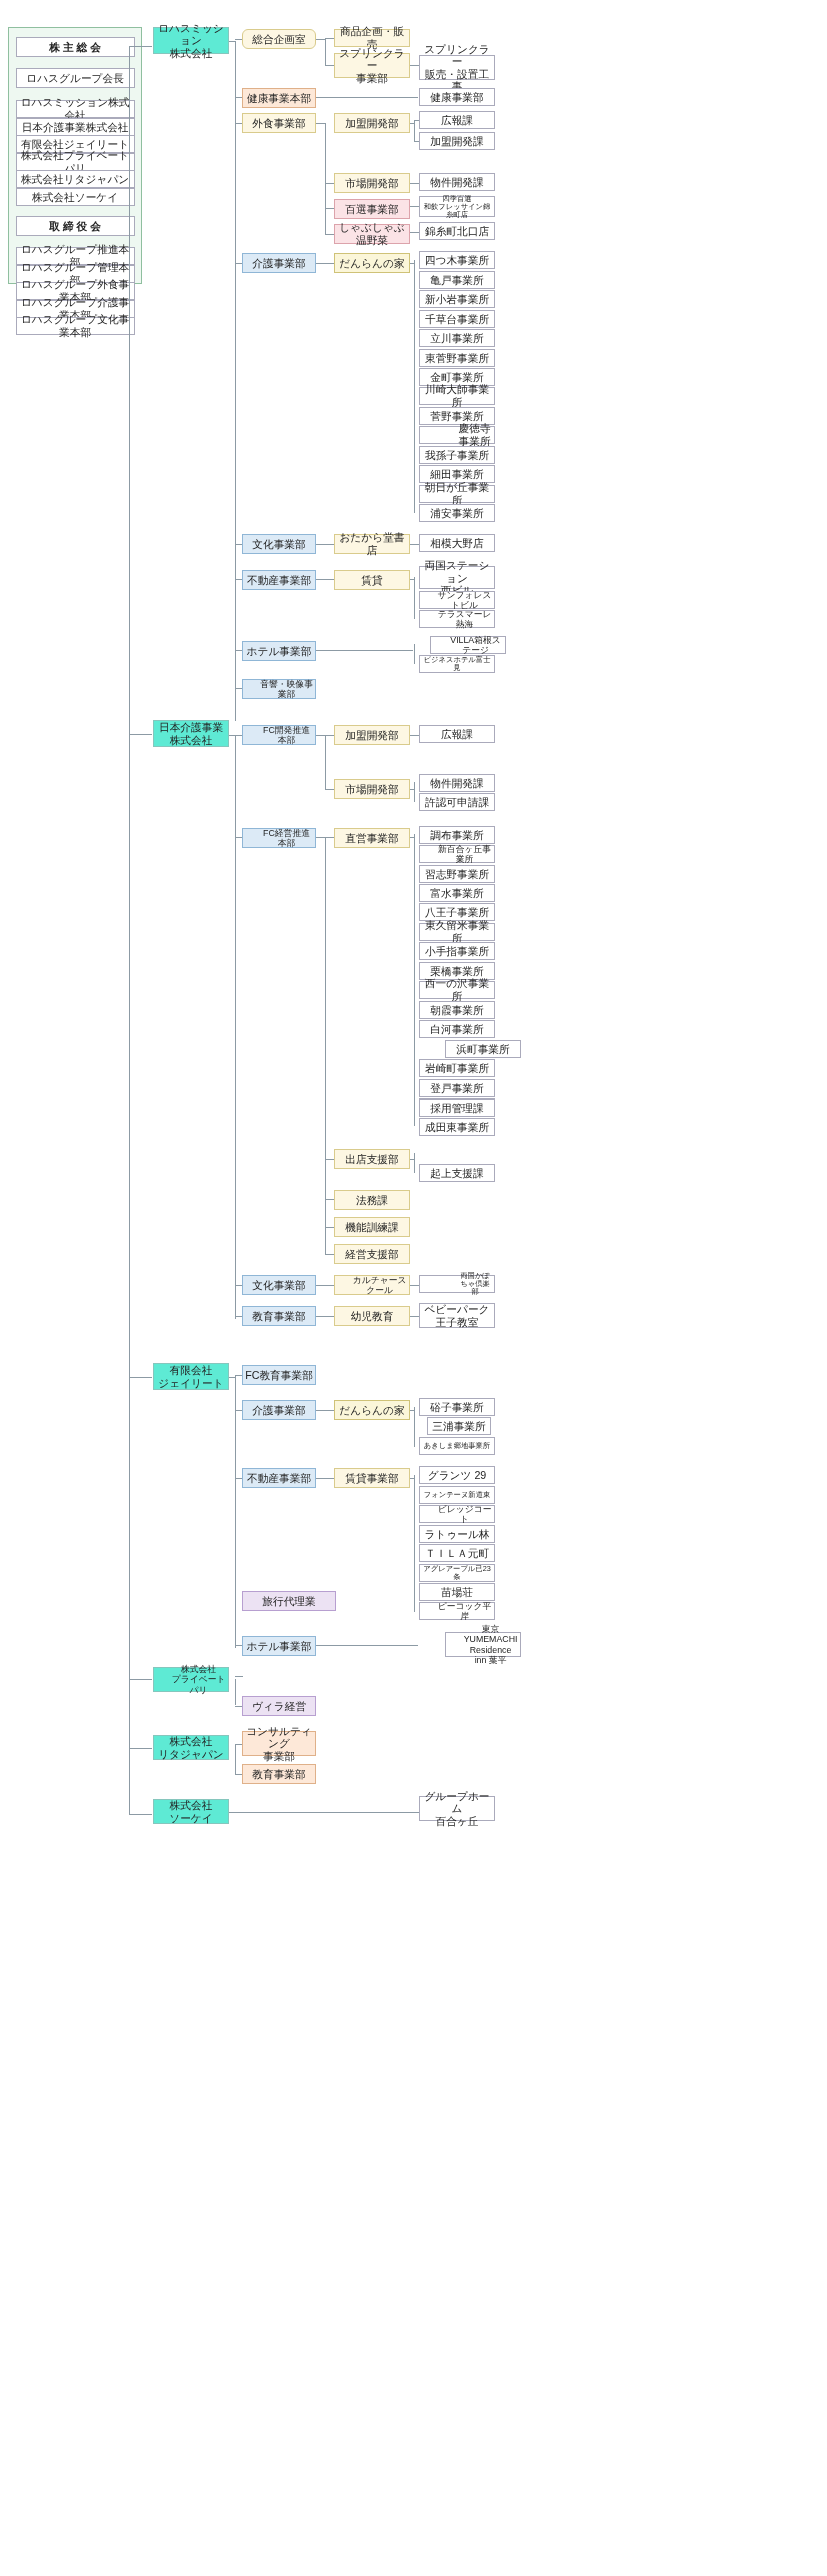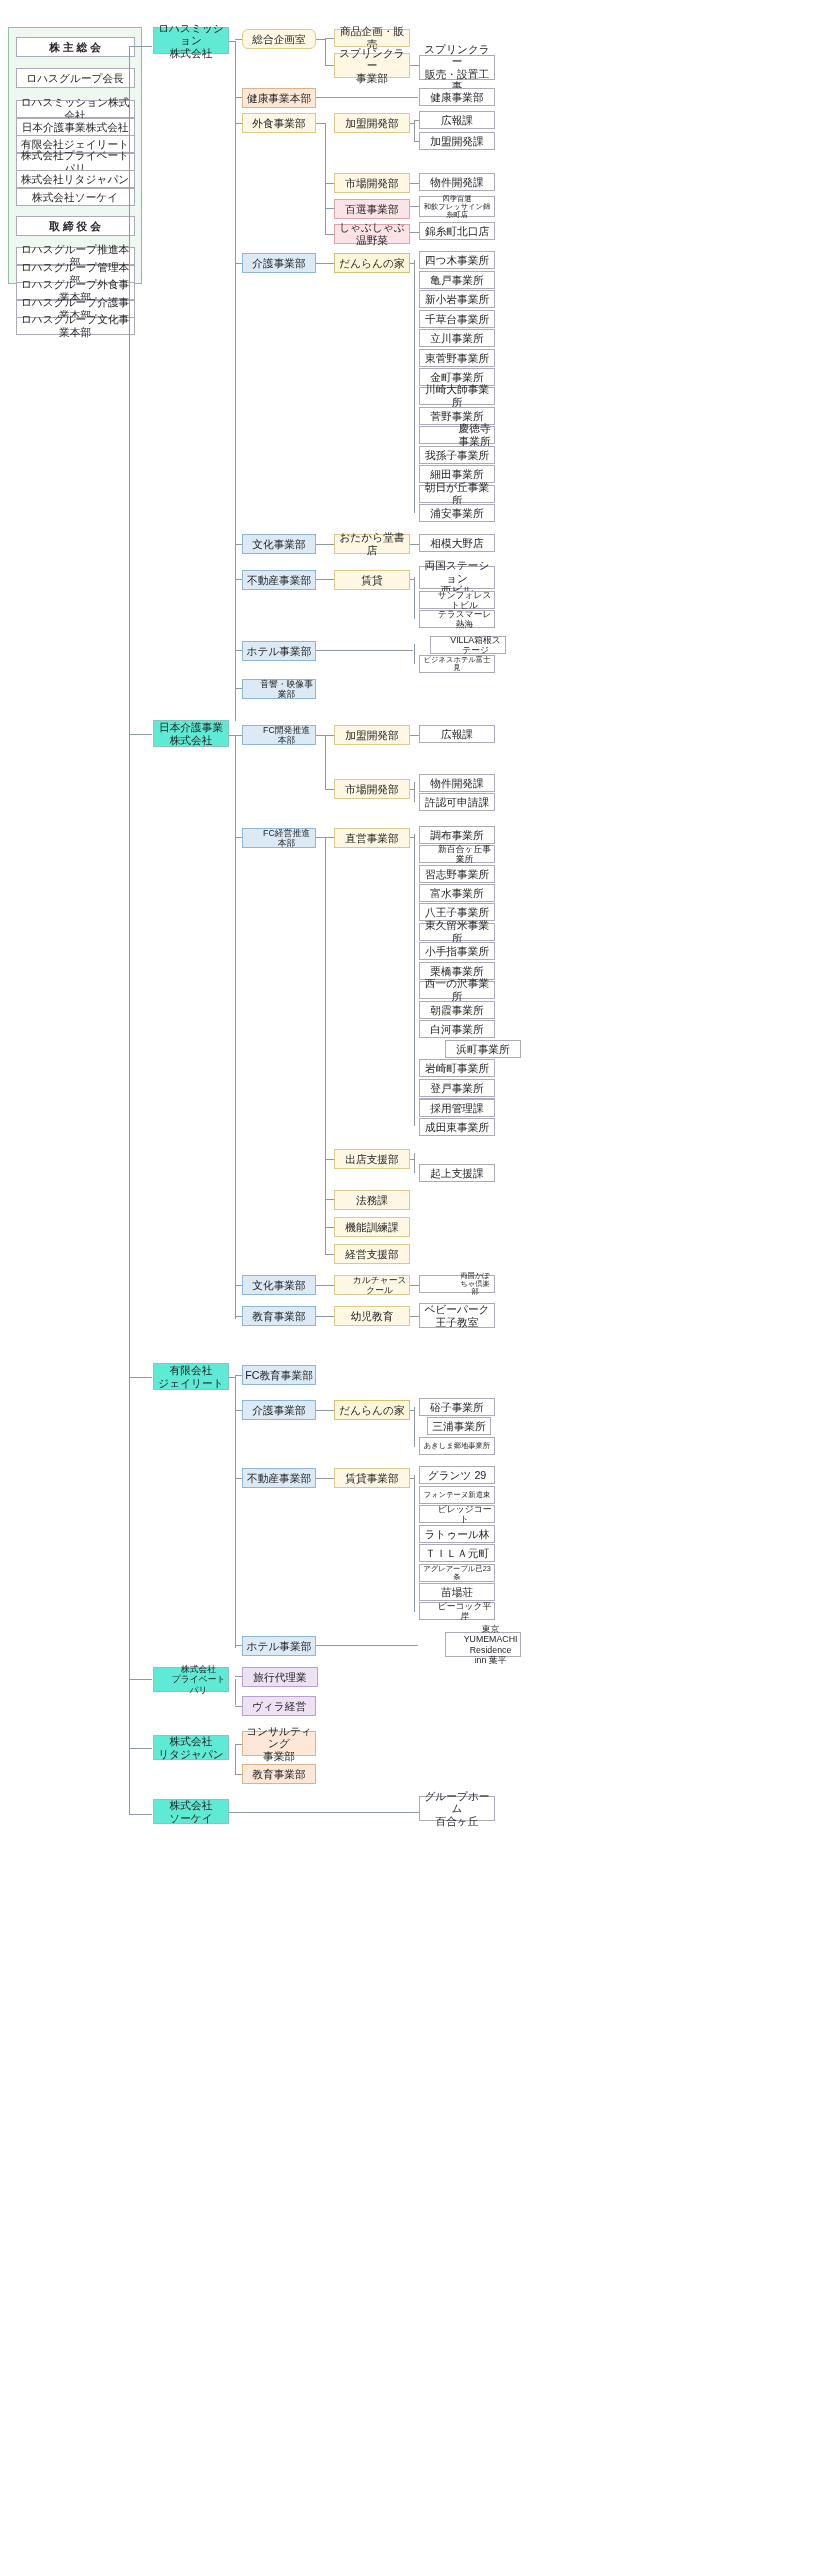--- a/index.html
+++ b/index.html
@@ -237,21 +237,21 @@
       <div class="box c-white tiny" style="left: 419px; top: 1486px; width: 76px; height: 17.5px;">フォンテーヌ新道東</div>
       <div class="box c-white small" style="left: 419px; top: 1505px; width: 76px; height: 17.5px;">ビレッジコート</div>
       <div class="box c-white" style="left: 419px; top: 1525px; width: 76px; height: 17.5px;">ラトゥール林</div>
       <div class="box c-white" style="left: 419px; top: 1544px; width: 76px; height: 17.5px;">ＴＩＬＡ元町</div>
       <div class="box c-white tiny" style="left: 419px; top: 1564px; width: 76px; height: 17.5px;">アグレアーブル已23条</div>
       <div class="box c-white" style="left: 419px; top: 1583px; width: 76px; height: 17.5px;">苗場荘</div>
       <div class="box c-white small" style="left: 419px; top: 1602px; width: 76px; height: 17.5px;">ピーコック平岸</div>
       <div class="box c-blue" style="left: 242px; top: 1636px; width: 74px; height: 19.5px;">ホテル事業部</div>
       <div class="box c-white small" style="left: 419px; top: 1632px; width: 76px; height: 25px; margin-left: 26px;">東京 YUMEMACHI<br>Residence inn 葉平</div>
       <div class="box c-mint small" style="left: 153px; top: 1667px; width: 76px; height: 25px;">株式会社<br>プライベートパリ</div>
-      <div class="box c-purple" style="left: 242px; top: 1667px; width: 76px; height: 19.5px;">旅行代理業</div>
+      <div class="box c-purple" style="left: 242px; top: 1591px; width: 94px; height: 19.5px;">旅行代理業</div>
       <div class="box c-purple" style="left: 242px; top: 1696px; width: 74px; height: 19.5px;">ヴィラ経営</div>
       <div class="box c-mint" style="left: 153px; top: 1735px; width: 76px; height: 25px;">株式会社<br>リタジャパン</div>
       <div class="box c-peach" style="left: 242px; top: 1731px; width: 74px; height: 25px;">コンサルティング<br>事業部</div>
       <div class="box c-peach" style="left: 242px; top: 1764px; width: 74px; height: 19.5px;">教育事業部</div>
       <div class="box c-mint" style="left: 153px; top: 1799px; width: 76px; height: 25px;">株式会社<br>ソーケイ</div>
       <div class="box c-white" style="left: 419px; top: 1796px; width: 76px; height: 25px;">グループホーム<br>百合ヶ丘</div>
     </div>
 </div>
 
 

